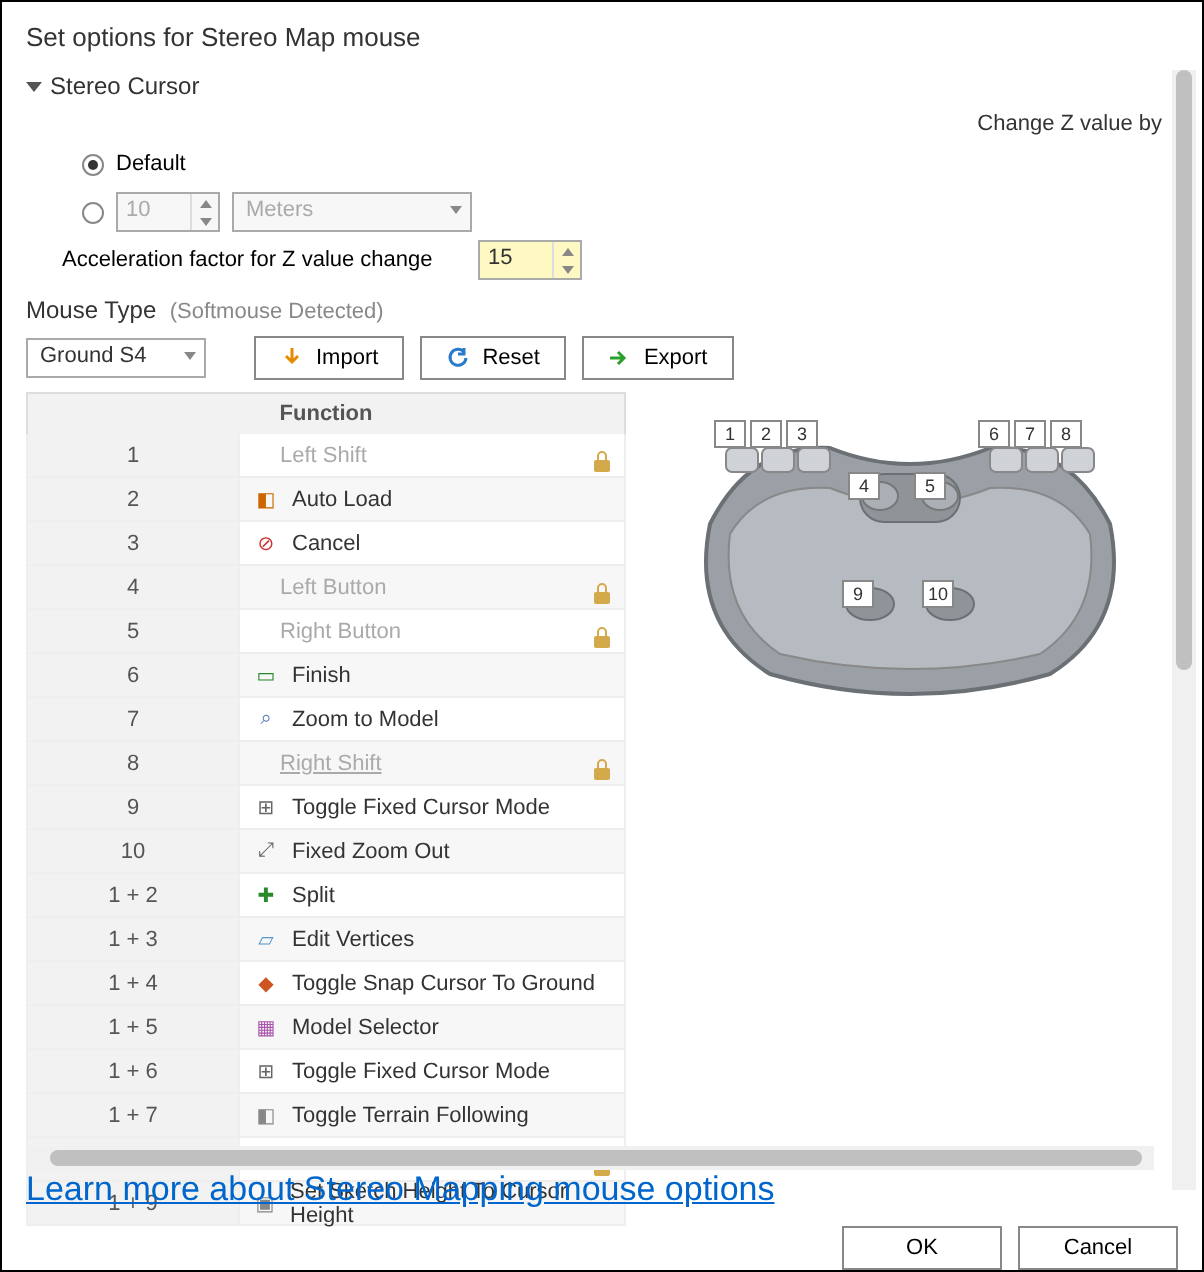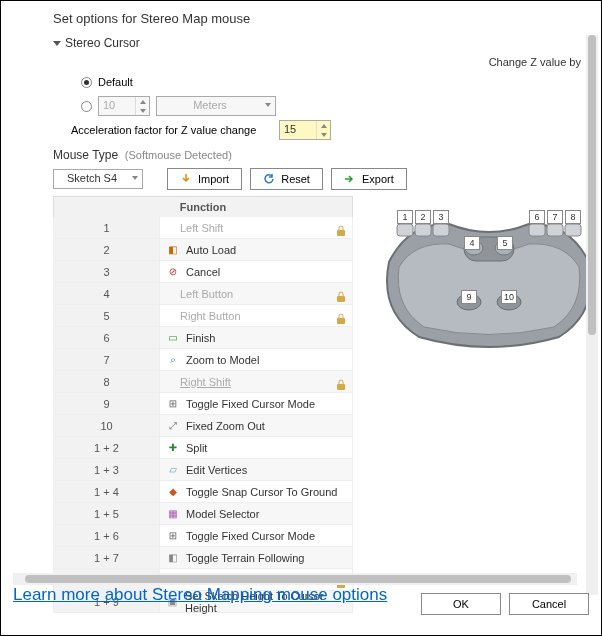--- a/index.html
+++ b/index.html
@@ -1,34 +1,34 @@
 <!DOCTYPE html>
 <html><head>
 <meta charset="utf-8">
 <style>
   * { box-sizing: border-box; font-family: "Segoe UI", Arial, sans-serif; }
   body { margin: 0; background: #fff; }
   .window { width: 602px; height: 636px; border: 1px solid #000; background: #fff; position: relative; }
-  .content { position: absolute; inset: 0; padding: 10px 12px; padding-right: 20px; overflow: hidden; margin-left: 40px; }
+  .content { position: absolute; inset: 0; padding: 10px 12px; padding-right: 20px; overflow: hidden; }
   .vscroll { position: absolute; right: 3px; top: 34px; width: 12px; height: 560px; background: #f0f0f0; }
   .vthumb { position: absolute; left: 2px; top: 0; width: 8px; height: 300px; background: #c0c0c0; border-radius: 4px; }
   .title { font-size: 13px; color: #333; margin-bottom: 10px; }
   .section-h { font-size: 12px; color: #333; display: flex; align-items: center; gap: 4px; margin-top: 4px; margin-bottom: 6px; }
   .chev-down { width: 0; height: 0; border-left: 4px solid transparent; border-right: 4px solid transparent; border-top: 5px solid #555; display: inline-block; }
   .sub { font-size: 11px; color: #333; margin-left: 18px; margin-bottom: 4px; text-align: right; }
   .radio-row { margin-left: 28px; font-size: 11px; display: flex; align-items: center; gap: 6px; margin-bottom: 4px; height: 20px; }
   .radio { width: 11px; height: 11px; border: 1px solid #888; border-radius: 50%; display: inline-flex; align-items: center; justify-content: center; }
   .radio.sel::after { content:""; width: 5px; height: 5px; background: #333; border-radius: 50%; }
   .spin { width: 52px; height: 20px; border: 1px solid #aaa; background: #fef9c3; position: relative; font-size: 11px; padding: 2px 16px 2px 4px; color: #333; }
   .spin.disabled { color:#aaa; background:#f7f7f7; }
   .spin .arrows { position: absolute; right: 0; top: 0; width: 14px; height: 100%; border-left: 1px solid #ddd; display: flex; flex-direction: column; }
   .spin .arrows div { flex: 1; display: flex; align-items: center; justify-content: center; }
   .aru { width:0;height:0;border-left:3px solid transparent;border-right:3px solid transparent;border-bottom:4px solid #888; }
   .ard { width:0;height:0;border-left:3px solid transparent;border-right:3px solid transparent;border-top:4px solid #888; }
-  .combo { height: 20px; border: 1px solid #aaa; background: #fff; font-size: 11px; padding: 2px 18px 4px 6px; position: relative; color: #333; text-align: center; }
+  .combo { height: 20px; border: 1px solid #aaa; background: #fff; font-size: 11px; padding: 2px 18px 4px 6px; position: relative; color: #333; }
   .combo.disabled { color:#aaa; background:#f7f7f7; }
   .combo .dd { position:absolute; right:4px; top:6px; }
   .field-row { display: flex; align-items: center; gap: 8px; margin-left: 18px; margin-bottom: 6px; font-size: 11px; }
   .mouse-type { font-size: 12px; color:#333; margin-top: 8px; margin-bottom: 6px; }
   .detected { font-size: 11px; color:#888; }
   .action-row { display:flex; gap: 24px; align-items: center; margin-bottom: 6px; }
   .btn { height: 22px; border: 1px solid #888; background: #fff; font-size: 11px; padding: 0 12px; display: inline-flex; align-items: center; gap: 6px; cursor: pointer; }
   .columns { display: flex; gap: 16px; }
   .table-wrap { flex: 0 0 300px; }
   .table-head { display:flex; background:#f2f2f2; border:1px solid #ddd; border-bottom:none; font-size:11px; color:#555; font-weight:600; }
@@ -38,21 +38,21 @@
   .trow.alt { background:#f7f7f7; }
   .td-btn { width:106px; text-align:center; color:#555; border-right:1px solid #eee; height:100%; display:flex; align-items:center; justify-content:center; background:#f2f2f2; }
   .td-fn { flex:1; display:flex; align-items:center; gap:6px; padding:0 6px; color:#333; position:relative; }
   .td-fn.locked { color:#aaa; }
   .lock { position:absolute; right:6px; top:3px; width:10px;height:12px; }
   .ic { width:14px;height:14px; display:inline-flex;align-items:center;justify-content:center; font-size:10px; }
   .diagram { flex:1; position:relative; display:flex; align-items:flex-start; justify-content:center; padding-top:6px; }
   .hscroll { position:absolute; left:12px; right:24px; bottom:50px; height:12px; background:#f0f0f0; }
   .hthumb { position:absolute; left:12px; top:2px; height:8px; right:6px; background:#c0c0c0; border-radius:4px; }
   .link { font-size:17px; color:#0066cc; position:absolute; left:12px; bottom:30px; }
-  .footer { position:absolute; right:12px; bottom:20px; display:flex; gap:8px;border-radius:11px; }
+  .footer { position:absolute; right:12px; bottom:0; display:flex; gap:8px;border-radius:11px; }
   .footer .btn { width:80px; justify-content:center; }
   .numlabel { position:absolute; width:16px;height:14px; background:#fff; border:1px solid #888; font-size:9px; display:flex;align-items:center;justify-content:center; color:#333; }
 </style>
 </head>
 <body>
 <div class="window">
 <div class="content">
 
 <div class="title">Set options for Stereo Map mouse</div>
 
@@ -102,21 +102,21 @@
   </span>
 </div>
 
 <div class="mouse-type">
   <span>Mouse Type</span>
   &nbsp;<span class="detected">(Softmouse Detected)</span>
 </div>
 
 <div class="action-row">
   <span class="combo" style="width:90px">
-    <span>Sketch S4</span>
+    <span>Ground S4</span>
     <span class="dd ard"></span>
   </span>
   <span style="display:flex; gap:8px">
     <span class="btn">
       <svg width="12" height="12">
               <path d="M6 1 v7 M3 5 l3 3 l3 -3" stroke="#e68a00" stroke-width="1.5" fill="none"></path>
             </svg>
       <span>Import</span>
     </span>
     <span class="btn">

